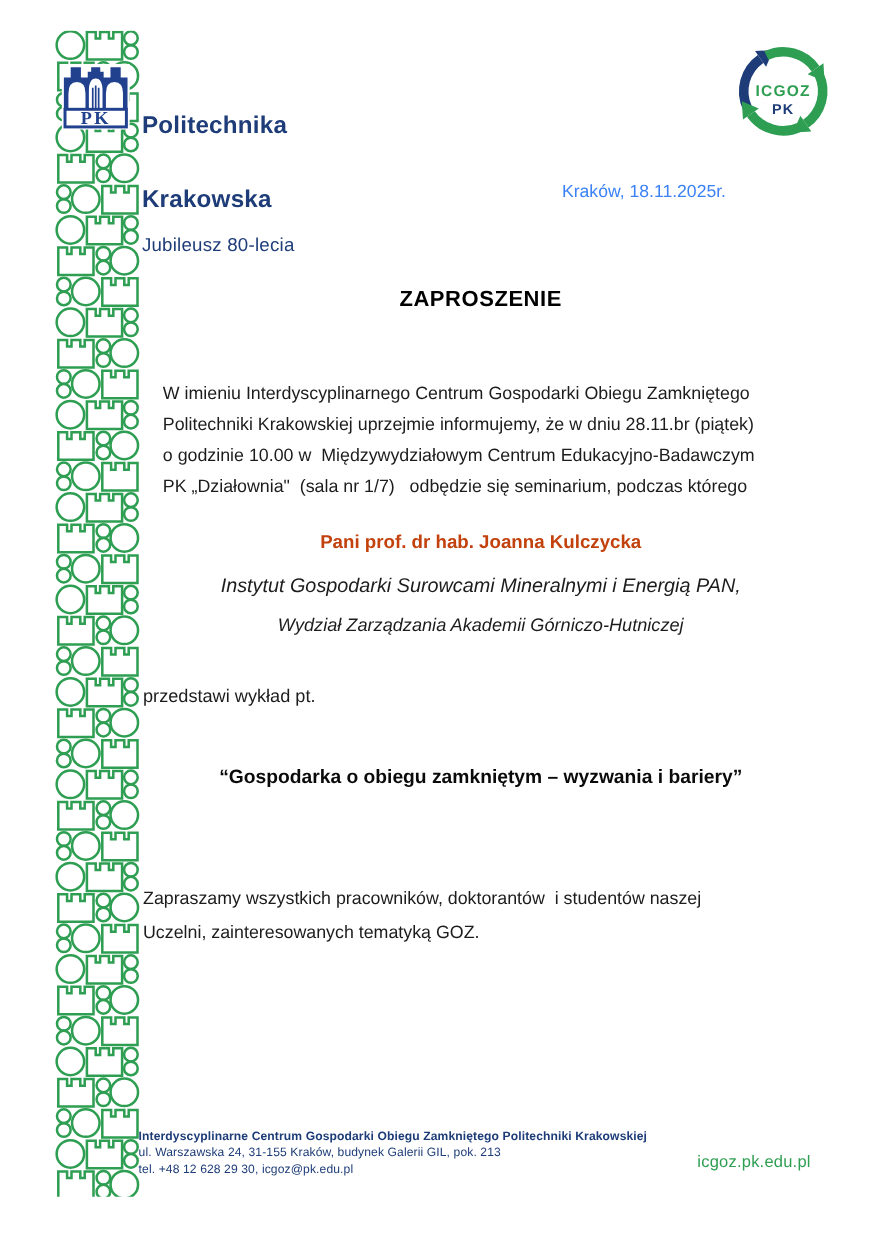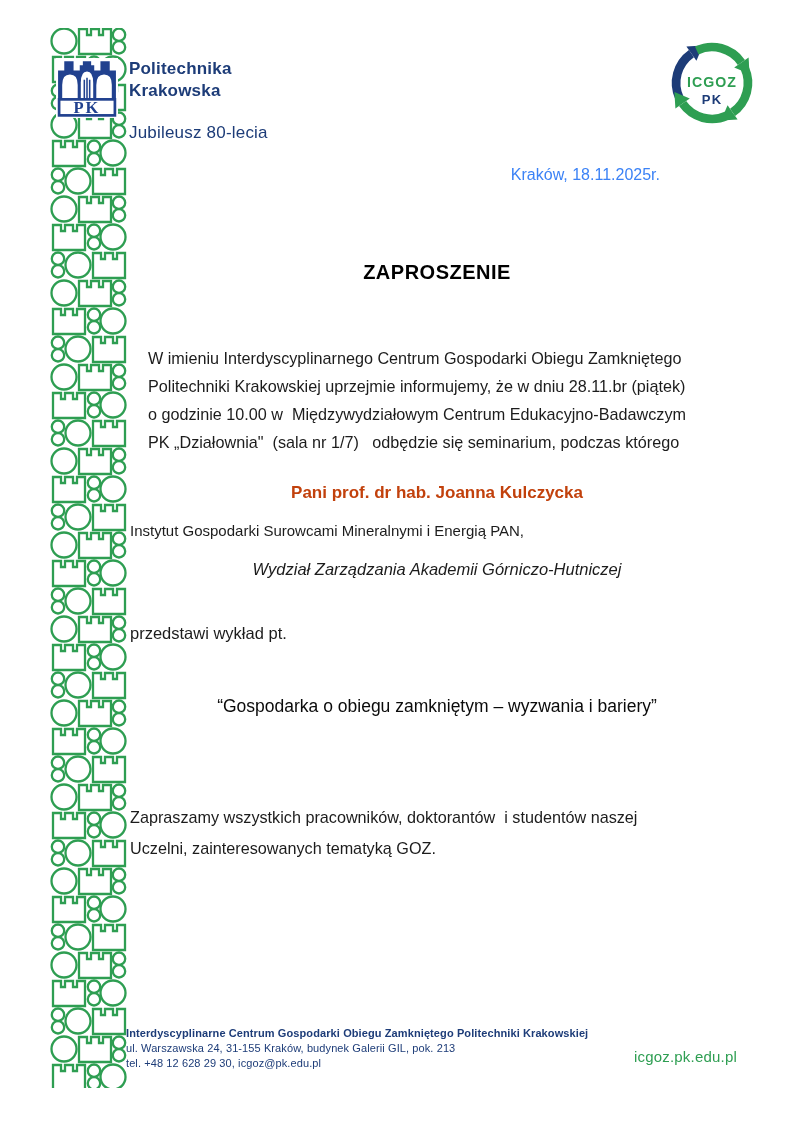--- a/index.html
+++ b/index.html
@@ -8,41 +8,41 @@
     margin:0 auto;overflow:hidden;
     font-family:"Liberation Sans", sans-serif;color:#1f1f1f;
   }
   .abs{position:absolute;}
   
   .jubilee-strip{left:50px;top:28px;width:78px;height:1060px;}
   
   .pk-crest{left:56px;top:58px;width:62px;height:60px;}
   
   .brand-text{left:129px;top:58px;line-height:22px;color:#1d3c78;}
-  .brand-text .b1,.brand-text .b2{font-size:17px;font-weight:bold;letter-spacing:.2px;}
+  .brand-text .b1,.brand-text .b2{font-size:22px;font-weight:bold;letter-spacing:.2px;margin-top:45px;}
   .brand-text .b3{font-size:17px;font-weight:normal;margin-top:20px;letter-spacing:.2px;}
   
   .icgoz-logo{left:663px;top:34px;width:98px;height:98px;}
   
   .date-line{top:166px;left:0;width:660px;text-align:right;font-size:16px;color:#3b82f6;}
   
   .doc-title{top:261px;left:130px;width:614px;text-align:center;
     font-size:20px;font-weight:bold;color:#000;letter-spacing:.5px;}
   
   .intro{top:344px;left:148px;width:640px;font-size:16.2px;line-height:28px;
     white-space:pre;color:#1c1c1c;}
   .speaker{top:483px;left:130px;width:614px;text-align:center;
     font-size:17px;font-weight:bold;color:#c2410c;}
-  .affil1{top:522px;left:130px;width:614px;
-    font-size:15px;color:#1c1c1c;}
+  .affil1{top:522px;left:130px;width:614px;text-align:center;
+    font-size:18px;font-style:italic;color:#1c1c1c;}
   .affil2{top:560px;left:130px;width:614px;text-align:center;
     font-size:16.5px;font-style:italic;color:#1c1c1c;}
   .lecture-lead{top:624px;left:130px;width:614px;font-size:16.5px;color:#1c1c1c;}
   .lecture-title{top:696px;left:110px;width:654px;text-align:center;
-    font-size:17.5px;font-weight:normal;color:#0a0a0a;}
+    font-size:17.5px;font-weight:bold;color:#0a0a0a;}
   .closing{top:802px;left:130px;width:640px;font-size:16.2px;line-height:31px;
     white-space:pre;color:#1c1c1c;}
   
   .footer-block{top:1026px;left:126px;width:520px;color:#1d3c78;
     font-size:11px;line-height:15px;letter-spacing:.1px;}
   .footer-block .f1{font-weight:bold;}
   .website{top:1048px;right:57px;font-size:15px;color:#2e9e52;letter-spacing:.2px;}
 </style>
 </head>
 <body>

